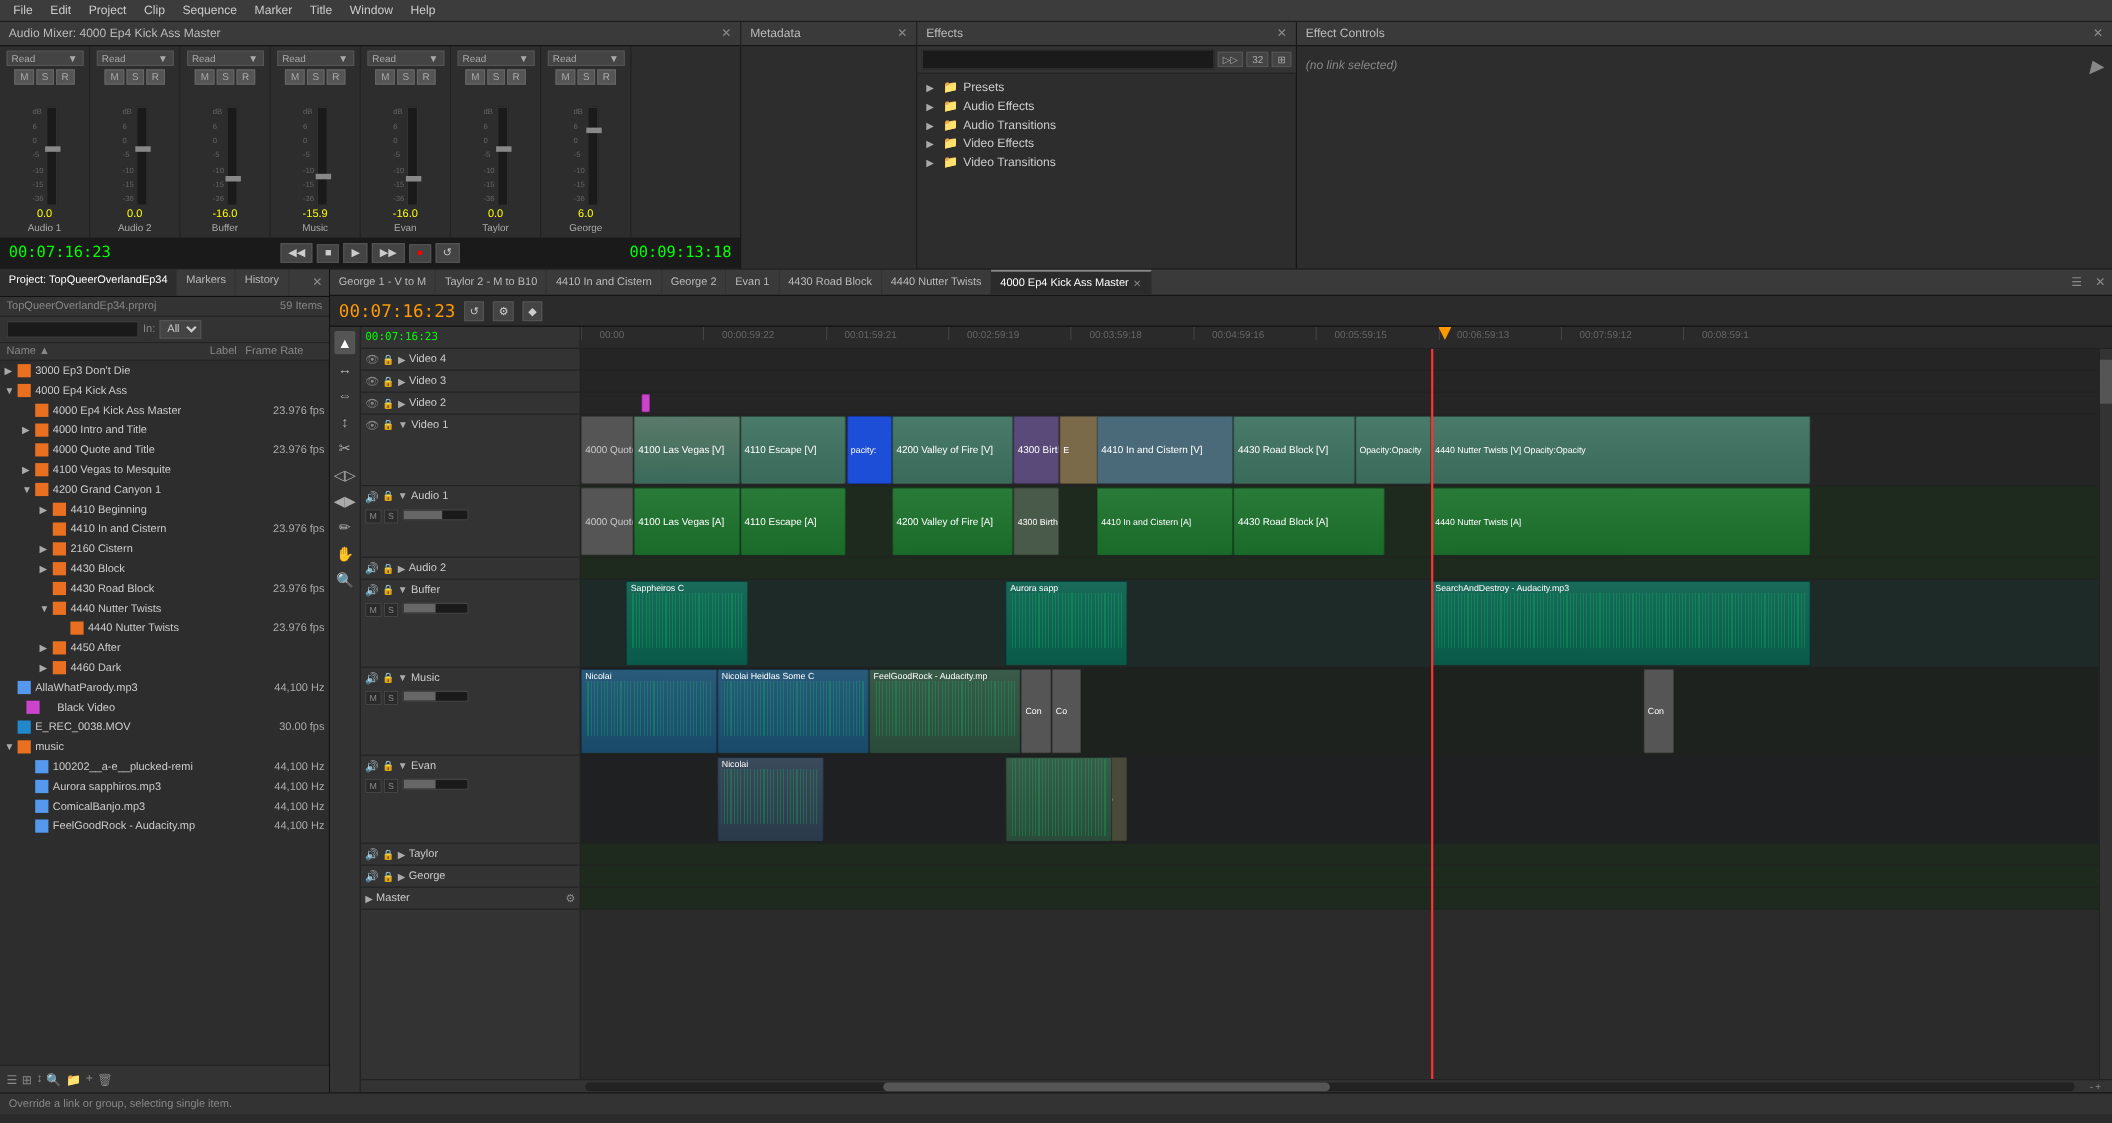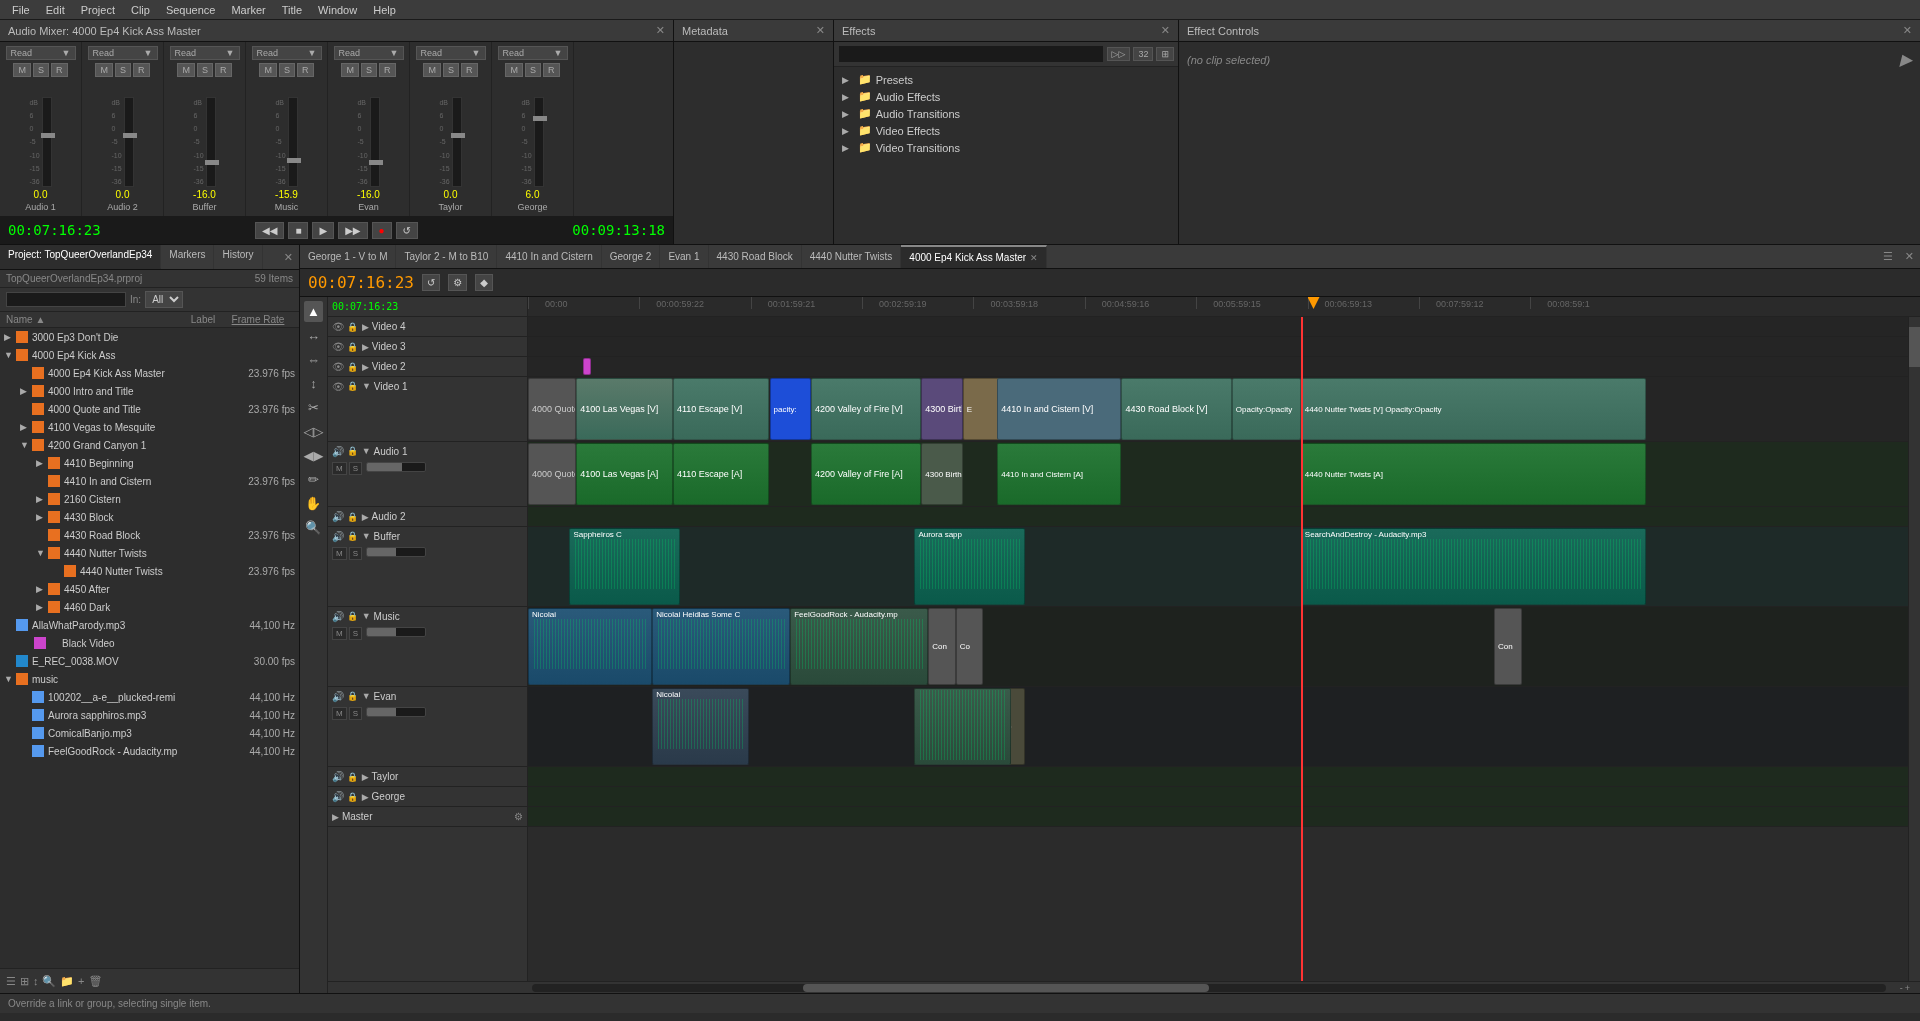--- a/index.html
+++ b/index.html
@@ -55,21 +55,21 @@
     .proj-tab { padding: 4px 8px; font-size: 10px; color: #bbb; cursor: pointer; border-right: 1px solid #333; }
     .proj-tab.active { background: #2d2d2d; color: #fff; border-bottom: 1px solid #2d2d2d; }
     .project-toolbar { background: #333; padding: 3px 6px; display: flex; align-items: center; gap: 4px; border-bottom: 1px solid #222; }
     .search-box { background: #1a1a1a; border: 1px solid #444; color: #ccc; font-size: 10px; padding: 1px 4px; width: 120px; }
     .in-label { color: #888; font-size: 10px; }
     .in-select { background: #444; border: 1px solid #555; color: #ccc; font-size: 10px; padding: 1px 2px; }
     .items-count { color: #888; font-size: 10px; margin-left: auto; }
     .col-headers { display: flex; padding: 2px 6px; background: #333; border-bottom: 1px solid #222; font-size: 10px; color: #888; }
     .col-name { flex: 1; }
     .col-label { width: 40px; text-align: center; }
-    .col-fr { width: 70px; text-align: center; text-decoration: underline; }
+    .col-fr { width: 70px; text-align: left; }
     .tree-list { flex: 1; overflow-y: auto; }
     .tree-item { display: flex; align-items: center; padding: 2px 4px; cursor: pointer; min-height: 18px; }
     .tree-arrow { color: #aaa; font-size: 9px; margin-right: 2px; cursor: pointer; width: 10px; }
     .tree-name { flex: 1; color: #ccc; font-size: 10px; overflow: hidden; text-overflow: ellipsis; white-space: nowrap; }
     .tree-color { width: 12px; height: 12px; margin-right: 4px; flex-shrink: 0; }
     .tree-fr { width: 70px; text-align: right; font-size: 10px; color: #aaa; }
     .project-footer { background: #333; height: 25px; display: flex; align-items: center; padding: 0 6px; border-top: 1px solid #222; }
     .footer-icon { color: #888; margin-right: 4px; font-size: 11px; cursor: pointer; }
     
     
@@ -406,21 +406,21 @@
       </div>
     </div>
   </div>
 
   <div class="effect-controls">
     <div class="panel-header">
       <span class="panel-header-title">Effect Controls</span>
       <span class="panel-close">✕</span>
     </div>
     <div class="ec-content">
-      <span>(no clip selected)</span>
+      <span>(no link selected)</span>
       <span class="ec-arrow">▶</span>
     </div>
   </div>
 </div>
 
 <div class="middle-area" style="display:flex;height:748px;">
 
   <div class="project-panel">
     <div class="project-tabs">
       <div class="proj-tab active">Project: TopQueerOverlandEp34</div>
@@ -540,21 +540,21 @@
         <div class="tree-color" style="background:#e87020;"></div>
         <span class="tree-name">4460 Dark</span>
         <span class="tree-fr"></span>
       </div>
       <div class="tree-item" style="padding-left:4px;">
         <span class="tree-arrow" style="color:transparent;">▶</span>
         <div class="tree-color" style="background:#5599ee;"></div>
         <span class="tree-name">AllaWhatParody.mp3</span>
         <span class="tree-fr">44,100 Hz</span>
       </div>
-      <div class="tree-item" style="padding-left:10px;gap:12px;">
+      <div class="tree-item" style="padding-left:0;gap:12px;">
         <span class="tree-arrow" style="color:transparent;">▶</span>
         <div class="tree-color" style="background:#cc44cc;"></div>
         <span class="tree-name">Black Video</span>
         <span class="tree-fr"></span>
       </div>
       <div class="tree-item" style="padding-left:4px;">
         <span class="tree-arrow" style="color:transparent;">▶</span>
         <div class="tree-color" style="background:#2288cc;"></div>
         <span class="tree-name">E_REC_0038.MOV</span>
         <span class="tree-fr">30.00 fps</span>
@@ -815,20 +815,21 @@
               <div class="clip video-clip" style="left:56%;width:25%;font-size:8px;">4440 Nutter Twists [V] Opacity:Opacity</div>
             </div>
 
             <div class="track-row audio tall" style="height:65px;position:relative;">
               <div class="clip audio-clip" style="left:0%;width:3.5%;background:#555;color:#ccc;font-size:9px;">4000 Quote [</div>
               <div class="clip audio-clip" style="left:3.5%;width:7%;">4100 Las Vegas [A]</div>
               <div class="clip audio-clip" style="left:10.5%;width:7%;">4110 Escape [A]</div>
               <div class="clip audio-clip" style="left:20.5%;width:8%;">4200 Valley of Fire [A]</div>
               <div class="clip audio-clip" style="left:28.5%;width:3%;background:#4a5a4a;font-size:8px;">4300 Birth</div>
               <div class="clip audio-clip" style="left:34%;width:9%;font-size:8px;">4410 In and Cistern [A]</div>
+              <div class="clip audio-clip" style="left:43%;width:10%;">4430 Road Block [A]</div>
               <div class="clip audio-clip" style="left:56%;width:25%;font-size:8px;">4440 Nutter Twists [A]</div>
             </div>
 
             <div class="track-row audio" style="height:20px;"></div>
 
             <div class="track-row audio audio-tall" style="height:80px;position:relative;background:#1e2a28;">
               <div class="clip buffer-clip" style="left:28%;width:8%;flex-direction:column;align-items:flex-start;font-size:8px;">
                 <span>Aurora sapp</span>
                 <div class="waveform" style="width:100%;height:50px;"></div>
               </div>

